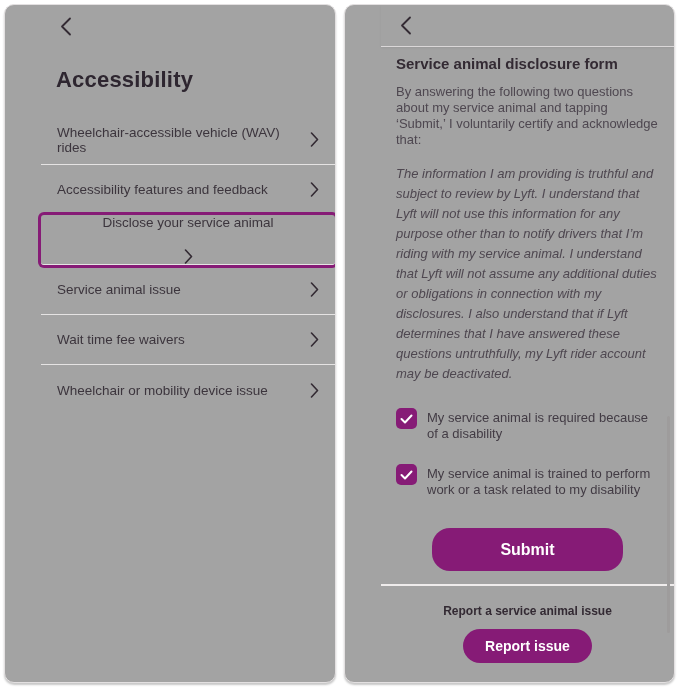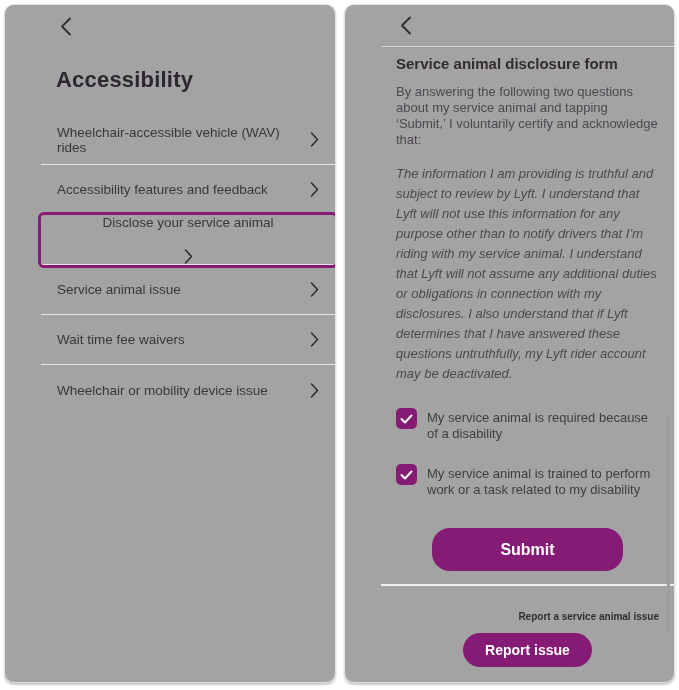--- a/index.html
+++ b/index.html
@@ -51,21 +51,21 @@
     flex:0 0 auto;width:21px;height:21px;border-radius:5px;background:var(--accent);
     display:flex;align-items:center;justify-content:center;margin-right:10px;
   }
   .checkbox-label{font-size:13px;line-height:16px;color:#423b44;padding-top:2px;}
   .submit-btn{
     display:block;margin:30px 36px 0;width:calc(100% - 72px);height:43px;
     background:var(--accent);color:#fff;font-family:inherit;font-weight:700;font-size:16px;
     border:none;border-radius:18px;cursor:pointer;
   }
   .section-divider{border:none;border-top:2px solid #efecec;margin:13px -15px 0;}
-  .report-title{margin-top:25px;text-align:right;font-size:10px;font-weight:700;color:#332a33;}
+  .report-title{margin-top:18px;text-align:center;font-size:12px;font-weight:700;color:#332a33;}
   .report-btn{
     display:block;margin:11px auto 0;height:34px;padding:0 22px;
     background:var(--accent);color:#fff;font-family:inherit;font-weight:700;font-size:14px;
     border:none;border-radius:17px;cursor:pointer;
   }
   .scrollbar-thumb{
     position:absolute;right:4px;top:411px;width:3px;height:217px;
     background:#9e9c9c;border-radius:2px;cursor:grab;
   }
 </style>

